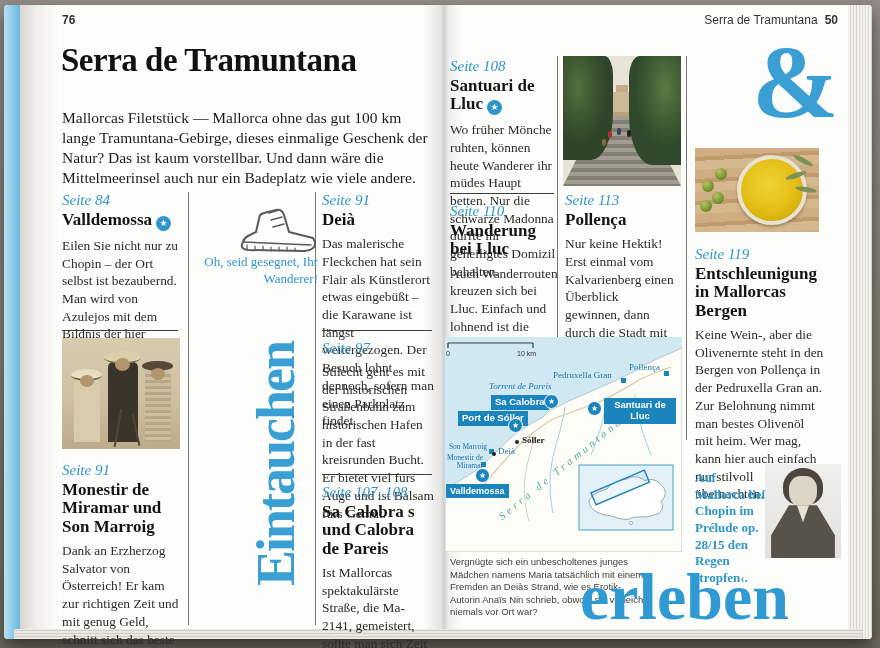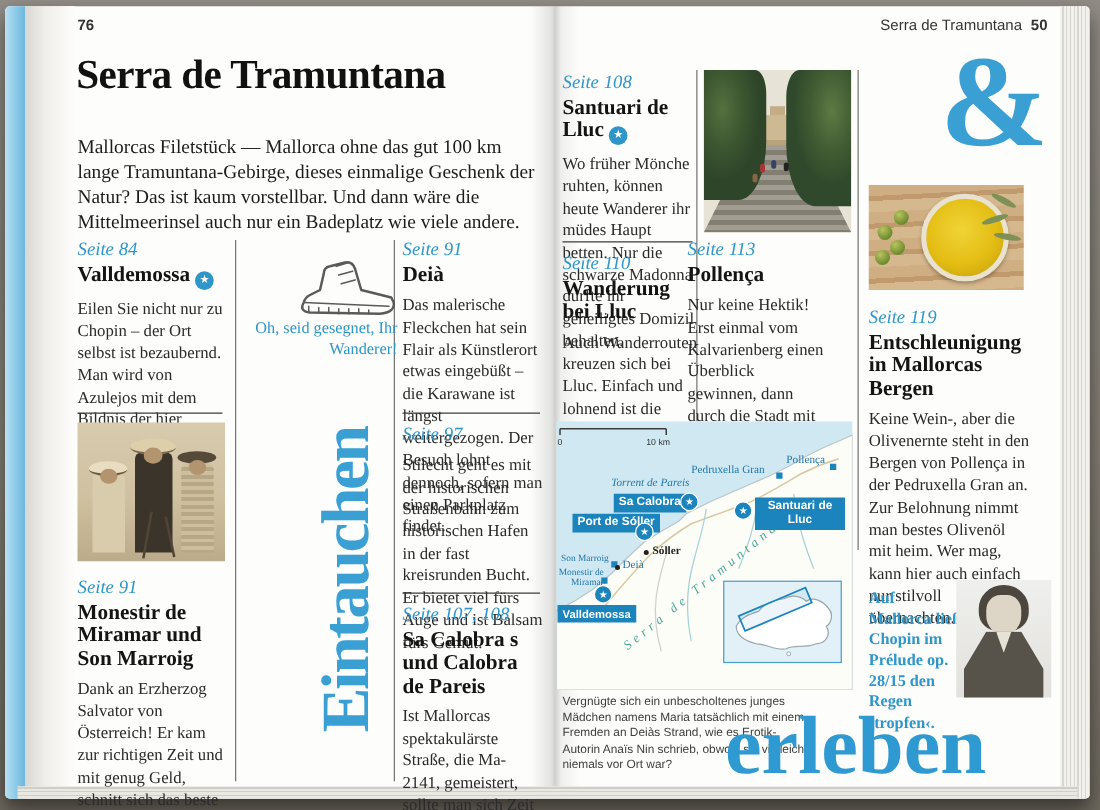--- a/index.html
+++ b/index.html
@@ -82,21 +82,21 @@
   .walker{position:absolute;width:4px;height:7px;border-radius:2px;}
   #photo-olive{left:695px;top:148px;width:124px;height:84px;overflow:hidden;
         background:repeating-linear-gradient(177deg,#cfae83 0 9px,#c09a6c 9px 13px,#d6b88f 13px 22px);}
   .bowl{position:absolute;left:34%;top:8%;width:62px;height:62px;border-radius:50%;
         background:radial-gradient(circle at 45% 40%,#f0d437 0%,#e4bd14 55%,#bf9c08 100%);
         border:4px solid #e9e2cf;box-shadow:0 2px 3px rgba(60,40,10,.35);}
   .olive{position:absolute;width:12px;height:12px;border-radius:50%;
         background:radial-gradient(circle at 35% 30%,#b9c45e,#6d8a2e 70%);}
   .leaf{position:absolute;width:22px;height:5px;border-radius:50%;background:#7d9157;}
   #amp{left:752px;top:30px;font-size:104px;font-weight:bold;color:#3aa0d4;line-height:1;}
-  #r2{left:550px;top:192px;width:112px;}
+  #r2{left:565px;top:192px;width:112px;}
   #r3{left:695px;top:246px;width:130px;}
   #chopin-note{left:695px;top:470px;width:74px;color:#2e96c9;font-weight:bold;font-size:13px;line-height:1.28;}
   #chopin-img{left:765px;top:464px;width:76px;height:94px;overflow:hidden;
         background:linear-gradient(180deg,#efefed 0%,#e2e1dd 100%);}
   .ch-hair{position:absolute;left:24%;top:4%;width:52%;height:40%;border-radius:50% 50% 40% 40%;background:#4c463e;}
   .ch-face{position:absolute;left:31%;top:13%;width:38%;height:34%;border-radius:48% 48% 60% 60%;background:#ddd5c6;}
   .ch-body{position:absolute;left:8%;top:44%;width:84%;height:58%;background:#57524a;
         clip-path:polygon(28% 0,72% 0,100% 55%,100% 100%,0 100%,0 55%);}
   .ch-collar{position:absolute;left:42%;top:44%;width:16%;height:18%;background:#e7e2d6;
         clip-path:polygon(0 0,100% 0,50% 100%);}

